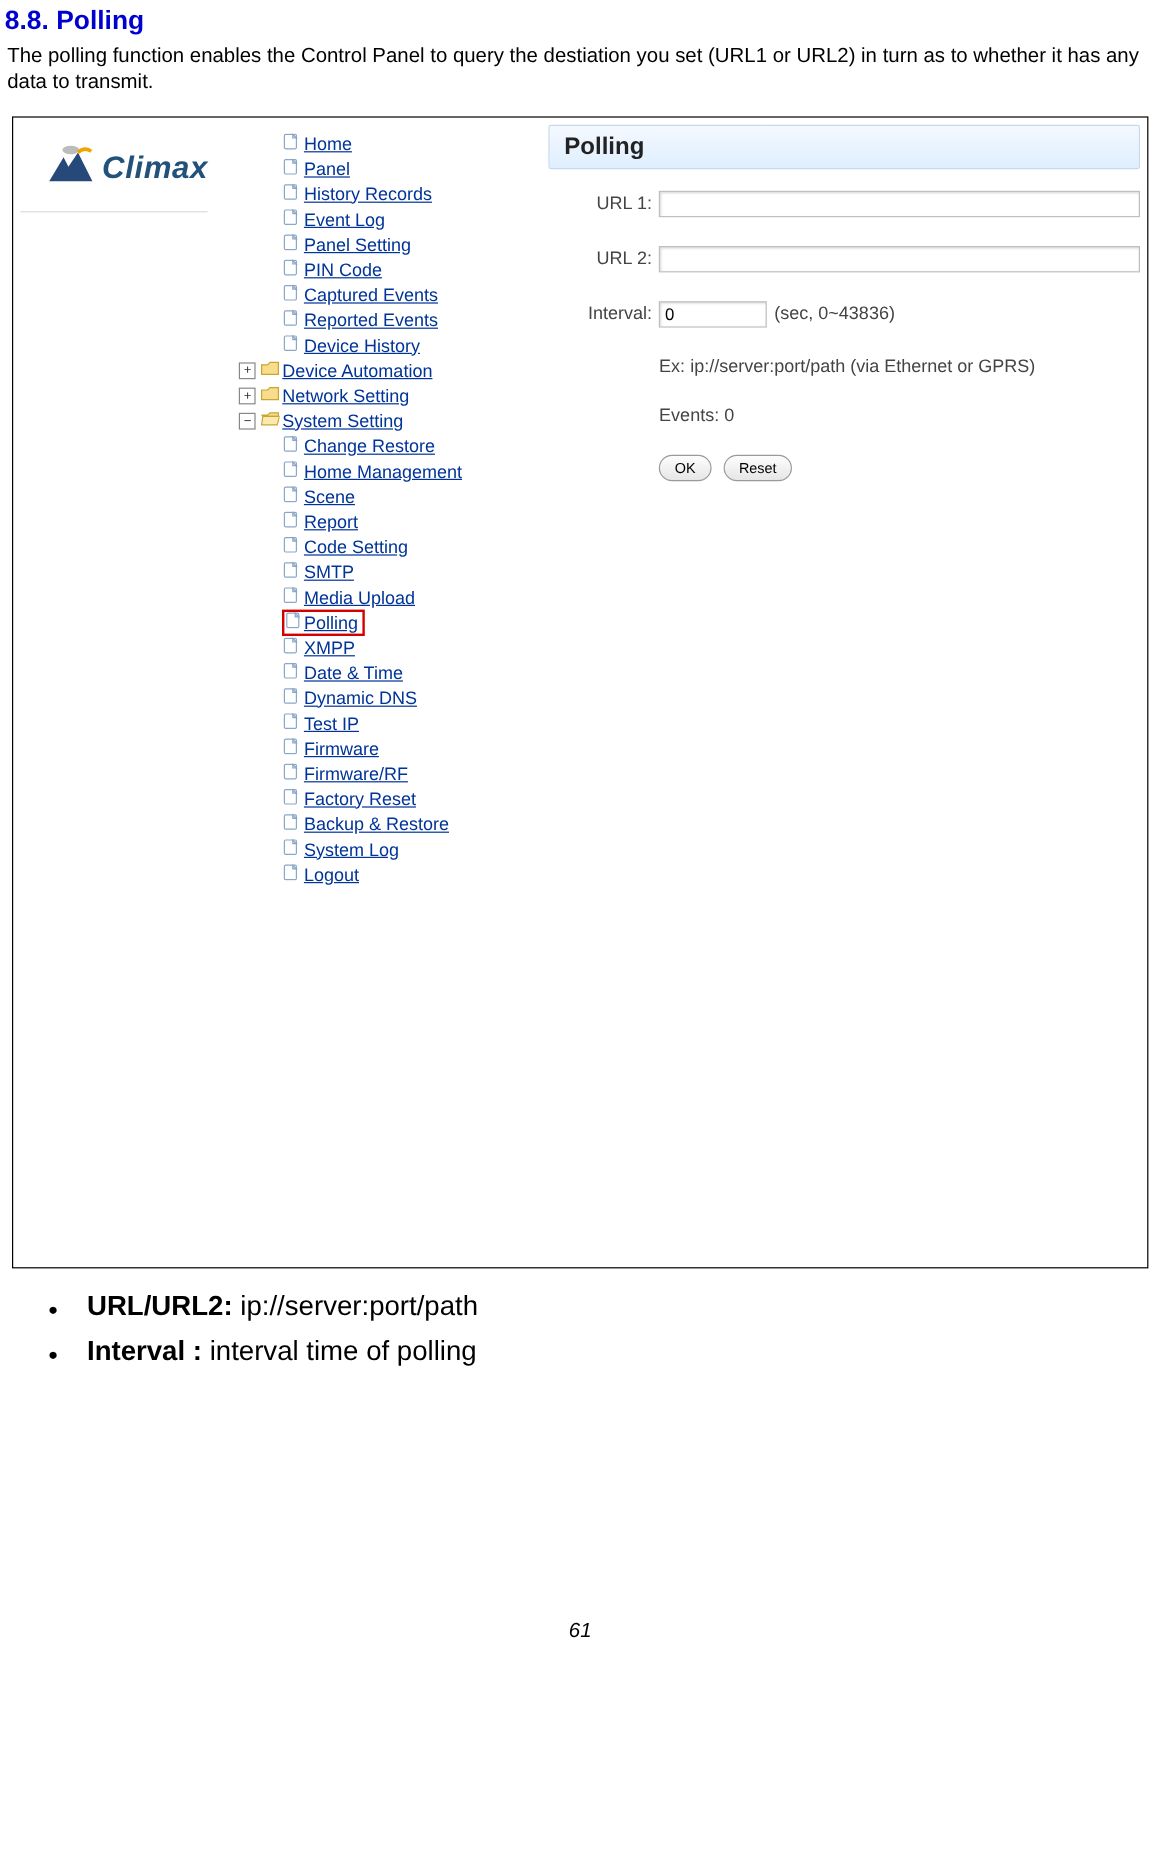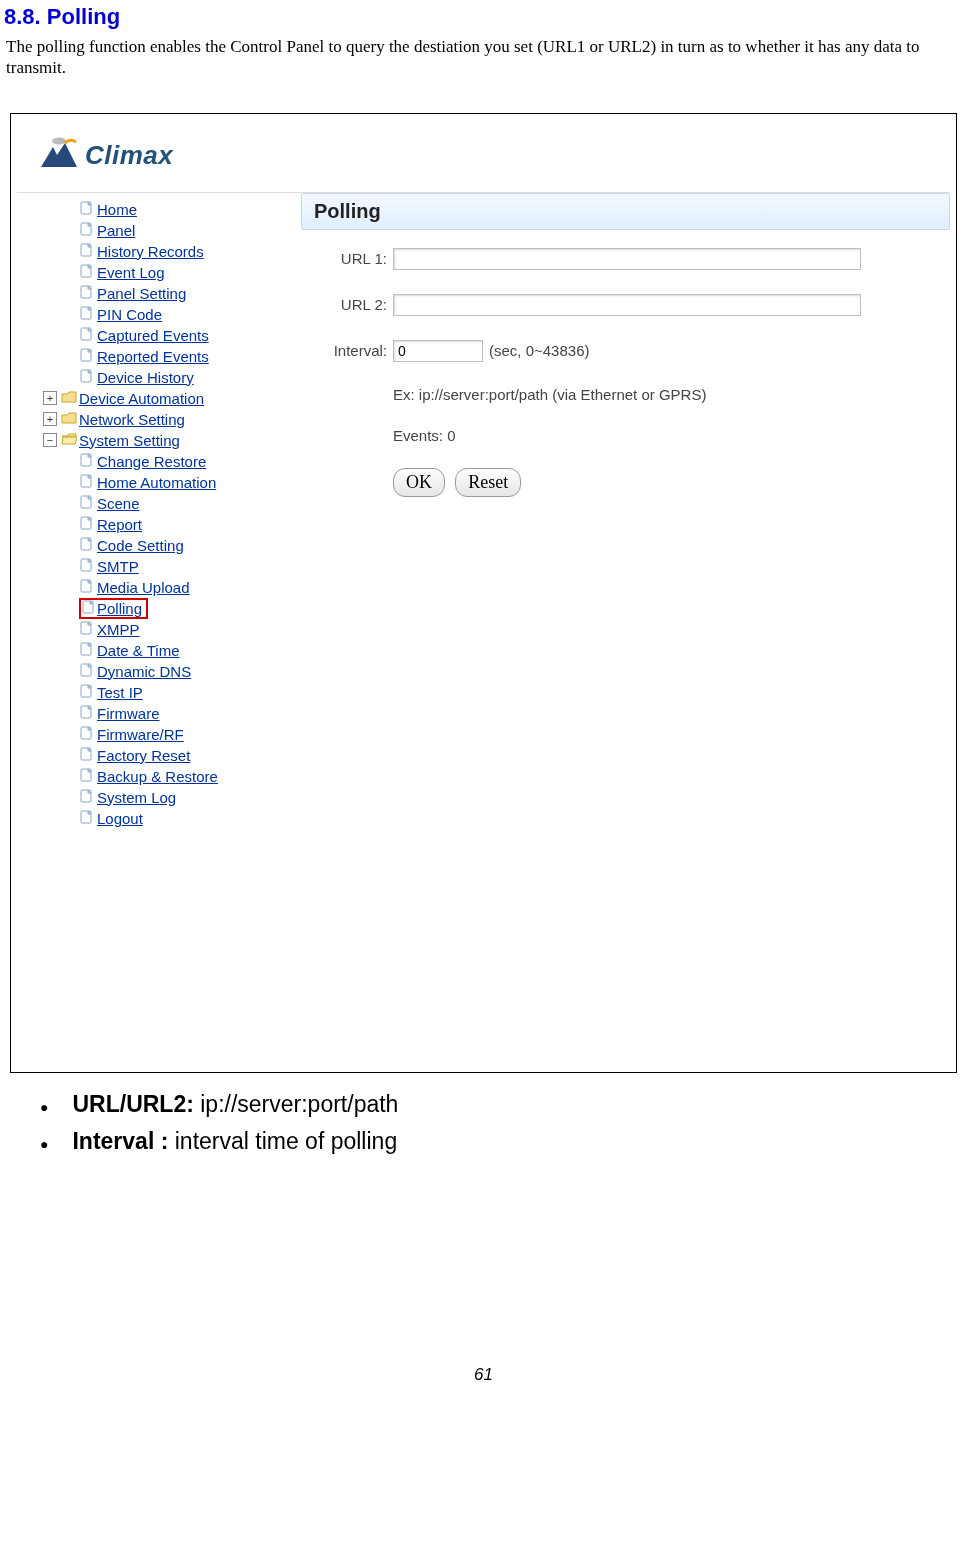--- a/index.html
+++ b/index.html
@@ -13,35 +13,34 @@
   }
   .page-heading {
     color: #0000d0;
     font-weight: bold;
     font-size: 22px;
     margin: 4px 0 6px 0;
     padding-left: 4px;
   }
   .intro-text {
     padding: 0 6px;
-    margin-bottom: 34px;
+    margin-bottom: 18px;
     line-height: 1.25;
-    font-family: Liberation Serif, serif;
   }
   .screenshot-outer {
     border: 1px solid #000;
     margin: 0 10px 18px 10px;
     padding: 6px 6px 6px 6px;
     height: 960px;
     box-sizing: border-box;
     overflow: hidden;
   }
   .app-shell {
     display: flex;
-    flex-direction: column;
+    flex-direction: row;
     width: 100%;
     height: 100%;
     font-family: Verdana, Arial, sans-serif;
   }
   .logo-bar {
     height: 72px;
     display: flex;
     align-items: center;
     padding-left: 20px;
     border-bottom: 1px solid #ddd;
@@ -160,24 +159,23 @@
   .interval-cell { display:flex; align-items:center; gap:6px; }
   .interval-input { width: 90px; }
   .hint-row, .events-row, .buttons-row {
     grid-column: 2 / 3;
   }
   .btn {
     border: 1px solid #9a9a9a;
     background: linear-gradient(#fdfdfd,#e6e6e6);
     border-radius: 12px;
     padding: 3px 12px;
-    font-size: 18px;
+    font-size: 12px;
     cursor: pointer;
     margin-right: 6px;
-    font-family: Liberation Serif, serif;
   }
   .bullets {
     margin: 0 0 0 40px;
     padding: 0;
     list-style: none;
   }
   .bullets li {
     display: flex;
     align-items: baseline;
     gap: 24px;
@@ -356,21 +354,21 @@
                 <span class="tree-label">Change Restore</span>
               </div>
             </li>
             <li>
               <div class="tree-row">
                 <span class="tree-indent ind2"></span>
                 <span><svg class="tree-icon" viewBox="0 0 16 14">
                     <rect x="2" y="1" width="10" height="12" rx="1" fill="#fff" stroke="#8aa7c7"></rect>
                     <path d="M9 1 L12 4 L9 4 Z" fill="#cfe0f3" stroke="#8aa7c7"></path>
                   </svg></span>
-                <span class="tree-label">Home Automation</span>
+                <span class="tree-label">Home Management</span>
               </div>
             </li>
             <li>
               <div class="tree-row">
                 <span class="tree-indent ind2"></span>
                 <span><svg class="tree-icon" viewBox="0 0 16 14">
                     <rect x="2" y="1" width="10" height="12" rx="1" fill="#fff" stroke="#8aa7c7"></rect>
                     <path d="M9 1 L12 4 L9 4 Z" fill="#cfe0f3" stroke="#8aa7c7"></path>
                   </svg></span>
                 <span class="tree-label">Scene</span>

